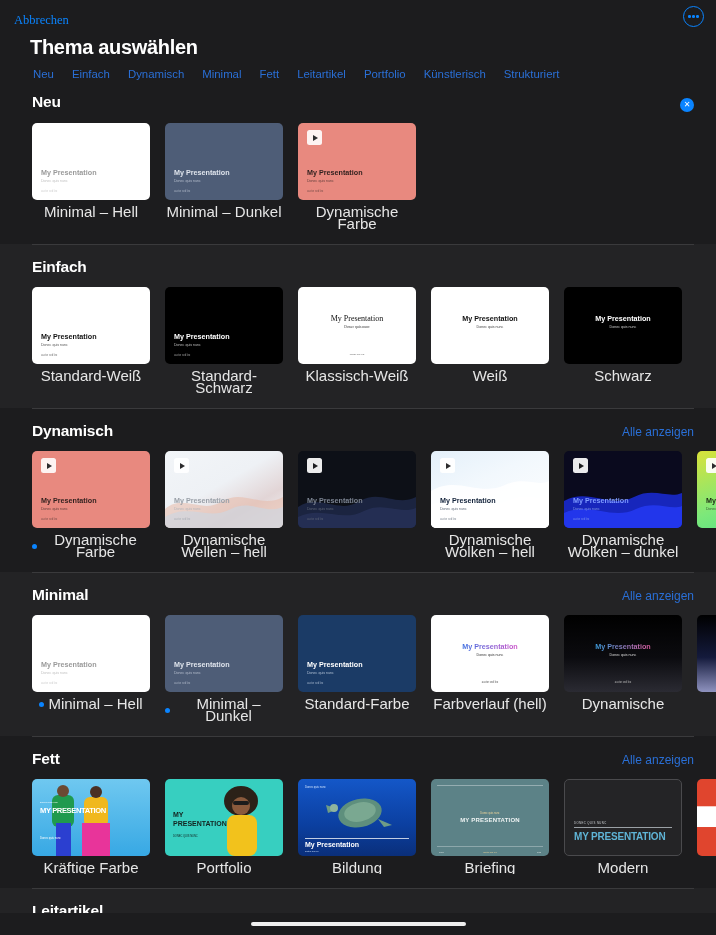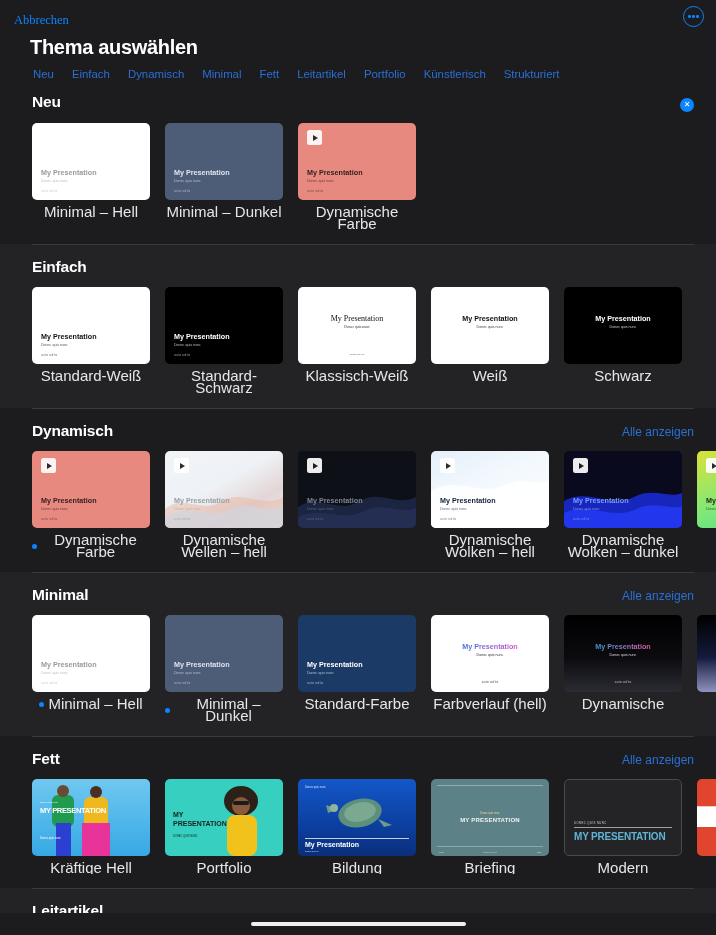--- a/index.html
+++ b/index.html
@@ -491,21 +491,21 @@
            <rect x="50" y="44" width="28" height="33" fill="#e8349a"></rect>
            <circle cx="64" cy="13" r="6" fill="#4a3024"></circle>
          </svg>
          <div class="sl">
               <div style="position:absolute;left:8px;top:22px;font-size:2.4px;color:#fff">Donec quis nunc</div>
          <div style="position:absolute;left:8px;top:27px;font-size:7.6px;font-weight:bold;color:#fff;letter-spacing:-.4px">MY PRESENTATION</div>
          <div style="position:absolute;left:8px;bottom:16px;font-size:2.8px;color:#fff">Donec quis nunc</div>
             </div>
           </div>
           <div class="cell-label">
-            <span>Kräftige Hell</span>
+            <span>Kräftige Farbe</span>
           </div>
         </div>
         <div class="cell">
           <div class="thumb" style="background: rgb(55, 207, 192);">
             <svg viewBox="0 0 118 77" style="position:absolute;inset:0;width:100%;height:100%">
            <ellipse cx="76" cy="22" rx="17" ry="15" fill="#2b2118"></ellipse>
            <circle cx="76" cy="27" r="9" fill="#8a5a3c"></circle>
            <rect x="62" y="36" width="30" height="41" rx="8" fill="#f2c21c"></rect>
            <rect x="68" y="22" width="16" height="4" rx="2" fill="#1b1b1b"></rect>
          </svg>

